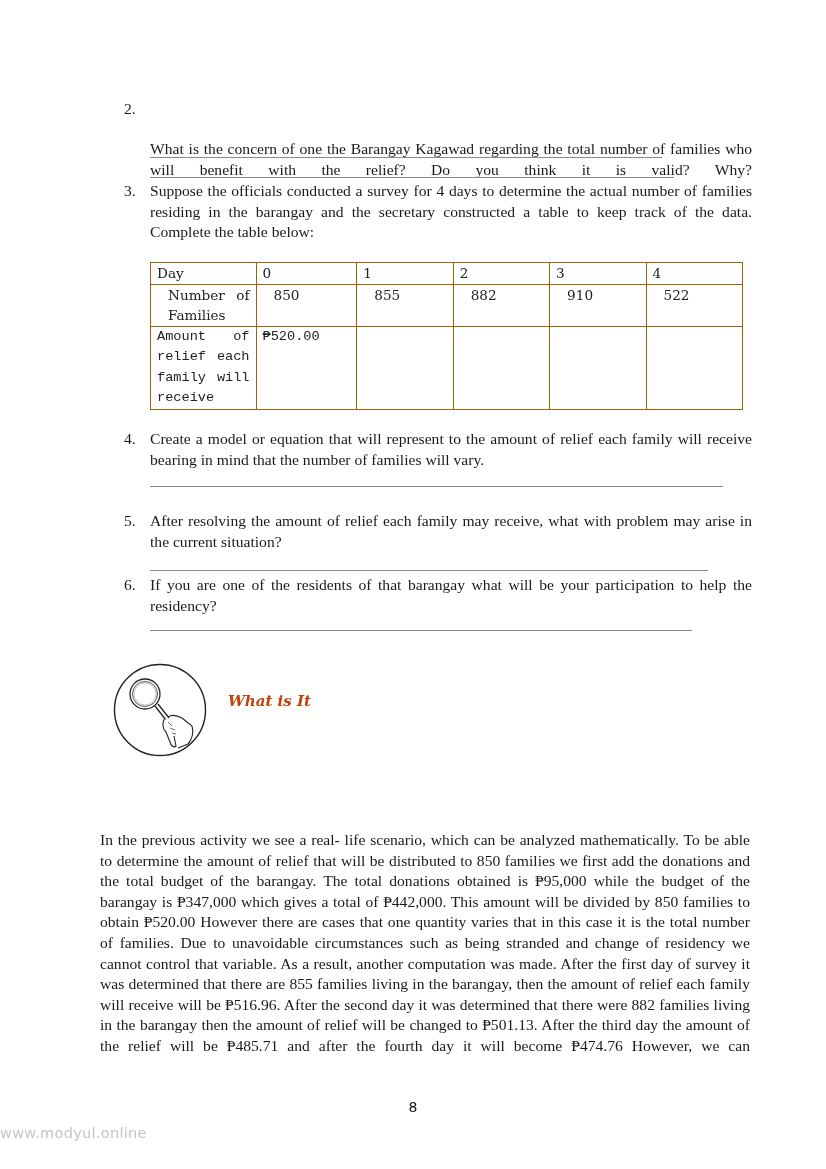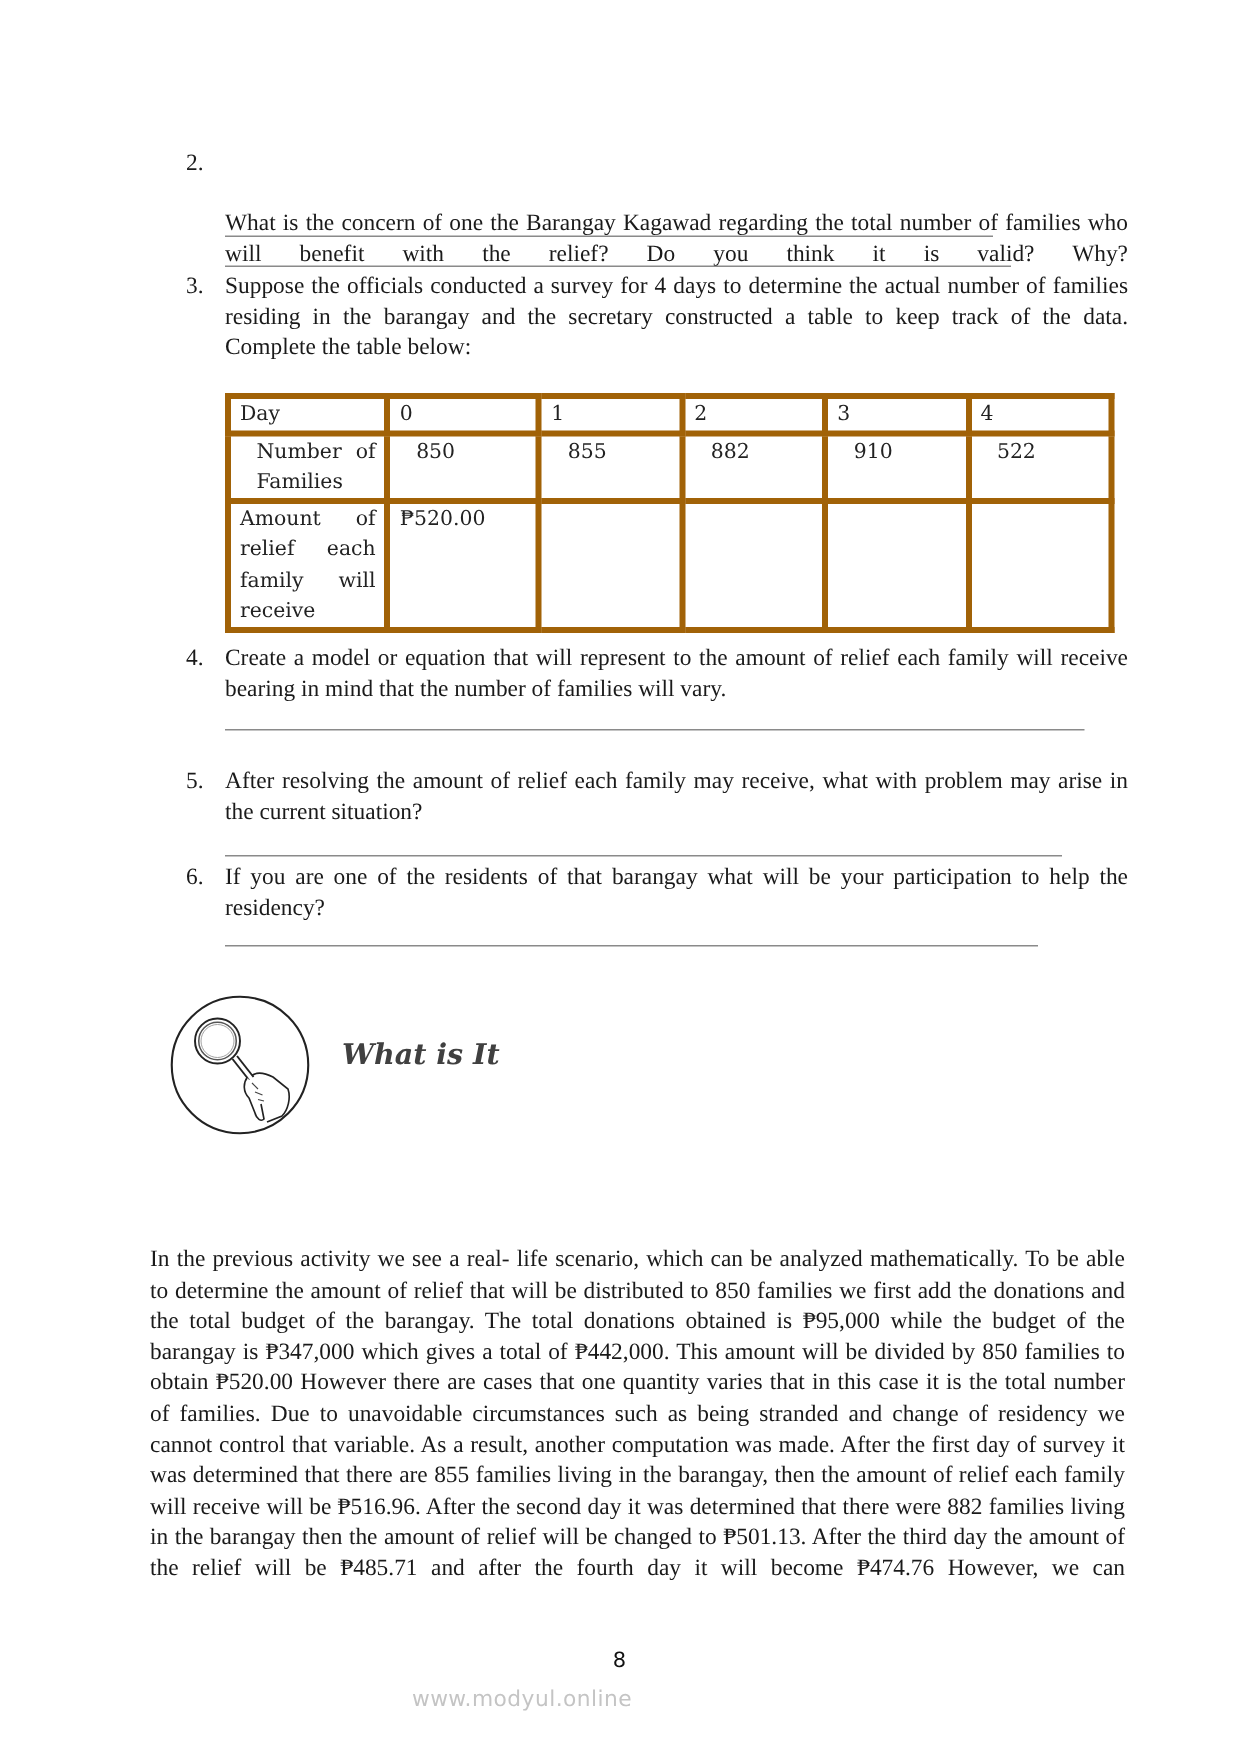--- a/index.html
+++ b/index.html
@@ -17,46 +17,46 @@
   .q .txt.just-last { text-align-last: justify; margin-top: 40px; }
   .ans-line { position: absolute; height: 0; border-top: 1px solid #8a8a8a; }
 
   table.survey {
     position: absolute; left: 150px; top: 262px;
     border-collapse: collapse; width: 593px;
     font-family: "DejaVu Serif", serif; font-size: 13.6px; line-height: 20.5px;
     color: #222;
   }
   table.survey td {
-    border: 4px solid #a16207; vertical-align: top; padding: 0 6px;
+    border: 1px solid #a16207; vertical-align: top; padding: 0 6px;
   }
   table.survey td.rh { width: 88px; text-align: justify; text-align-last: left; }
   table.survey td.c { width: 85px; }
   table.survey tr.r0 td { height: 20px; }
   table.survey tr.r1 td { height: 41px; padding-left: 17px; }
-  table.survey tr.r2 td { height: 82px; }
+  table.survey tr.r2 td { height: 82px; font-family: Liberation Mono, monospace; }
 
   .icon-wrap { position: absolute; left: 112px; top: 662px; width: 96px; height: 96px; }
   .section-title {
     position: absolute; left: 228px; top: 692px;
     font-family: "DejaVu Serif", serif; font-weight: bold; font-style: italic;
-    font-size: 19px; color: #404040;
+    font-size: 15px; color: #c2410c;
   }
 
   .body-para {
     position: absolute; left: 100px; top: 798px; width: 650px;
     font-family: "Liberation Serif", serif; font-size: 15.6px; line-height: 20.6px;
     text-align: justify; text-align-last: justify; color: #1a1a1a; margin-top: 32px;
   }
   .page-num {
     position: absolute; left: 0; width: 826px; top: 1099px; text-align: center;
     font-family: "DejaVu Sans", sans-serif; font-size: 14px; color: #111;
   }
   .watermark {
-    position: absolute; left: 0; width: 696px; top: 1125px; text-align: center;
+    position: absolute; left: 0; width: 696px; top: 1125px; 
     font-family: "DejaVu Sans", sans-serif; font-size: 14.5px; color: #c4c4c4; letter-spacing: 0.3px;
   }
 </style>
 </head>
 <body>
 
 <div class="q" style="top:99px;">
   <span class="num">2.</span>
   <div class="txt just-last">What is the concern of one the Barangay Kagawad regarding the total number of families who will benefit with the relief? Do you think it is valid? Why?</div>
 </div>

